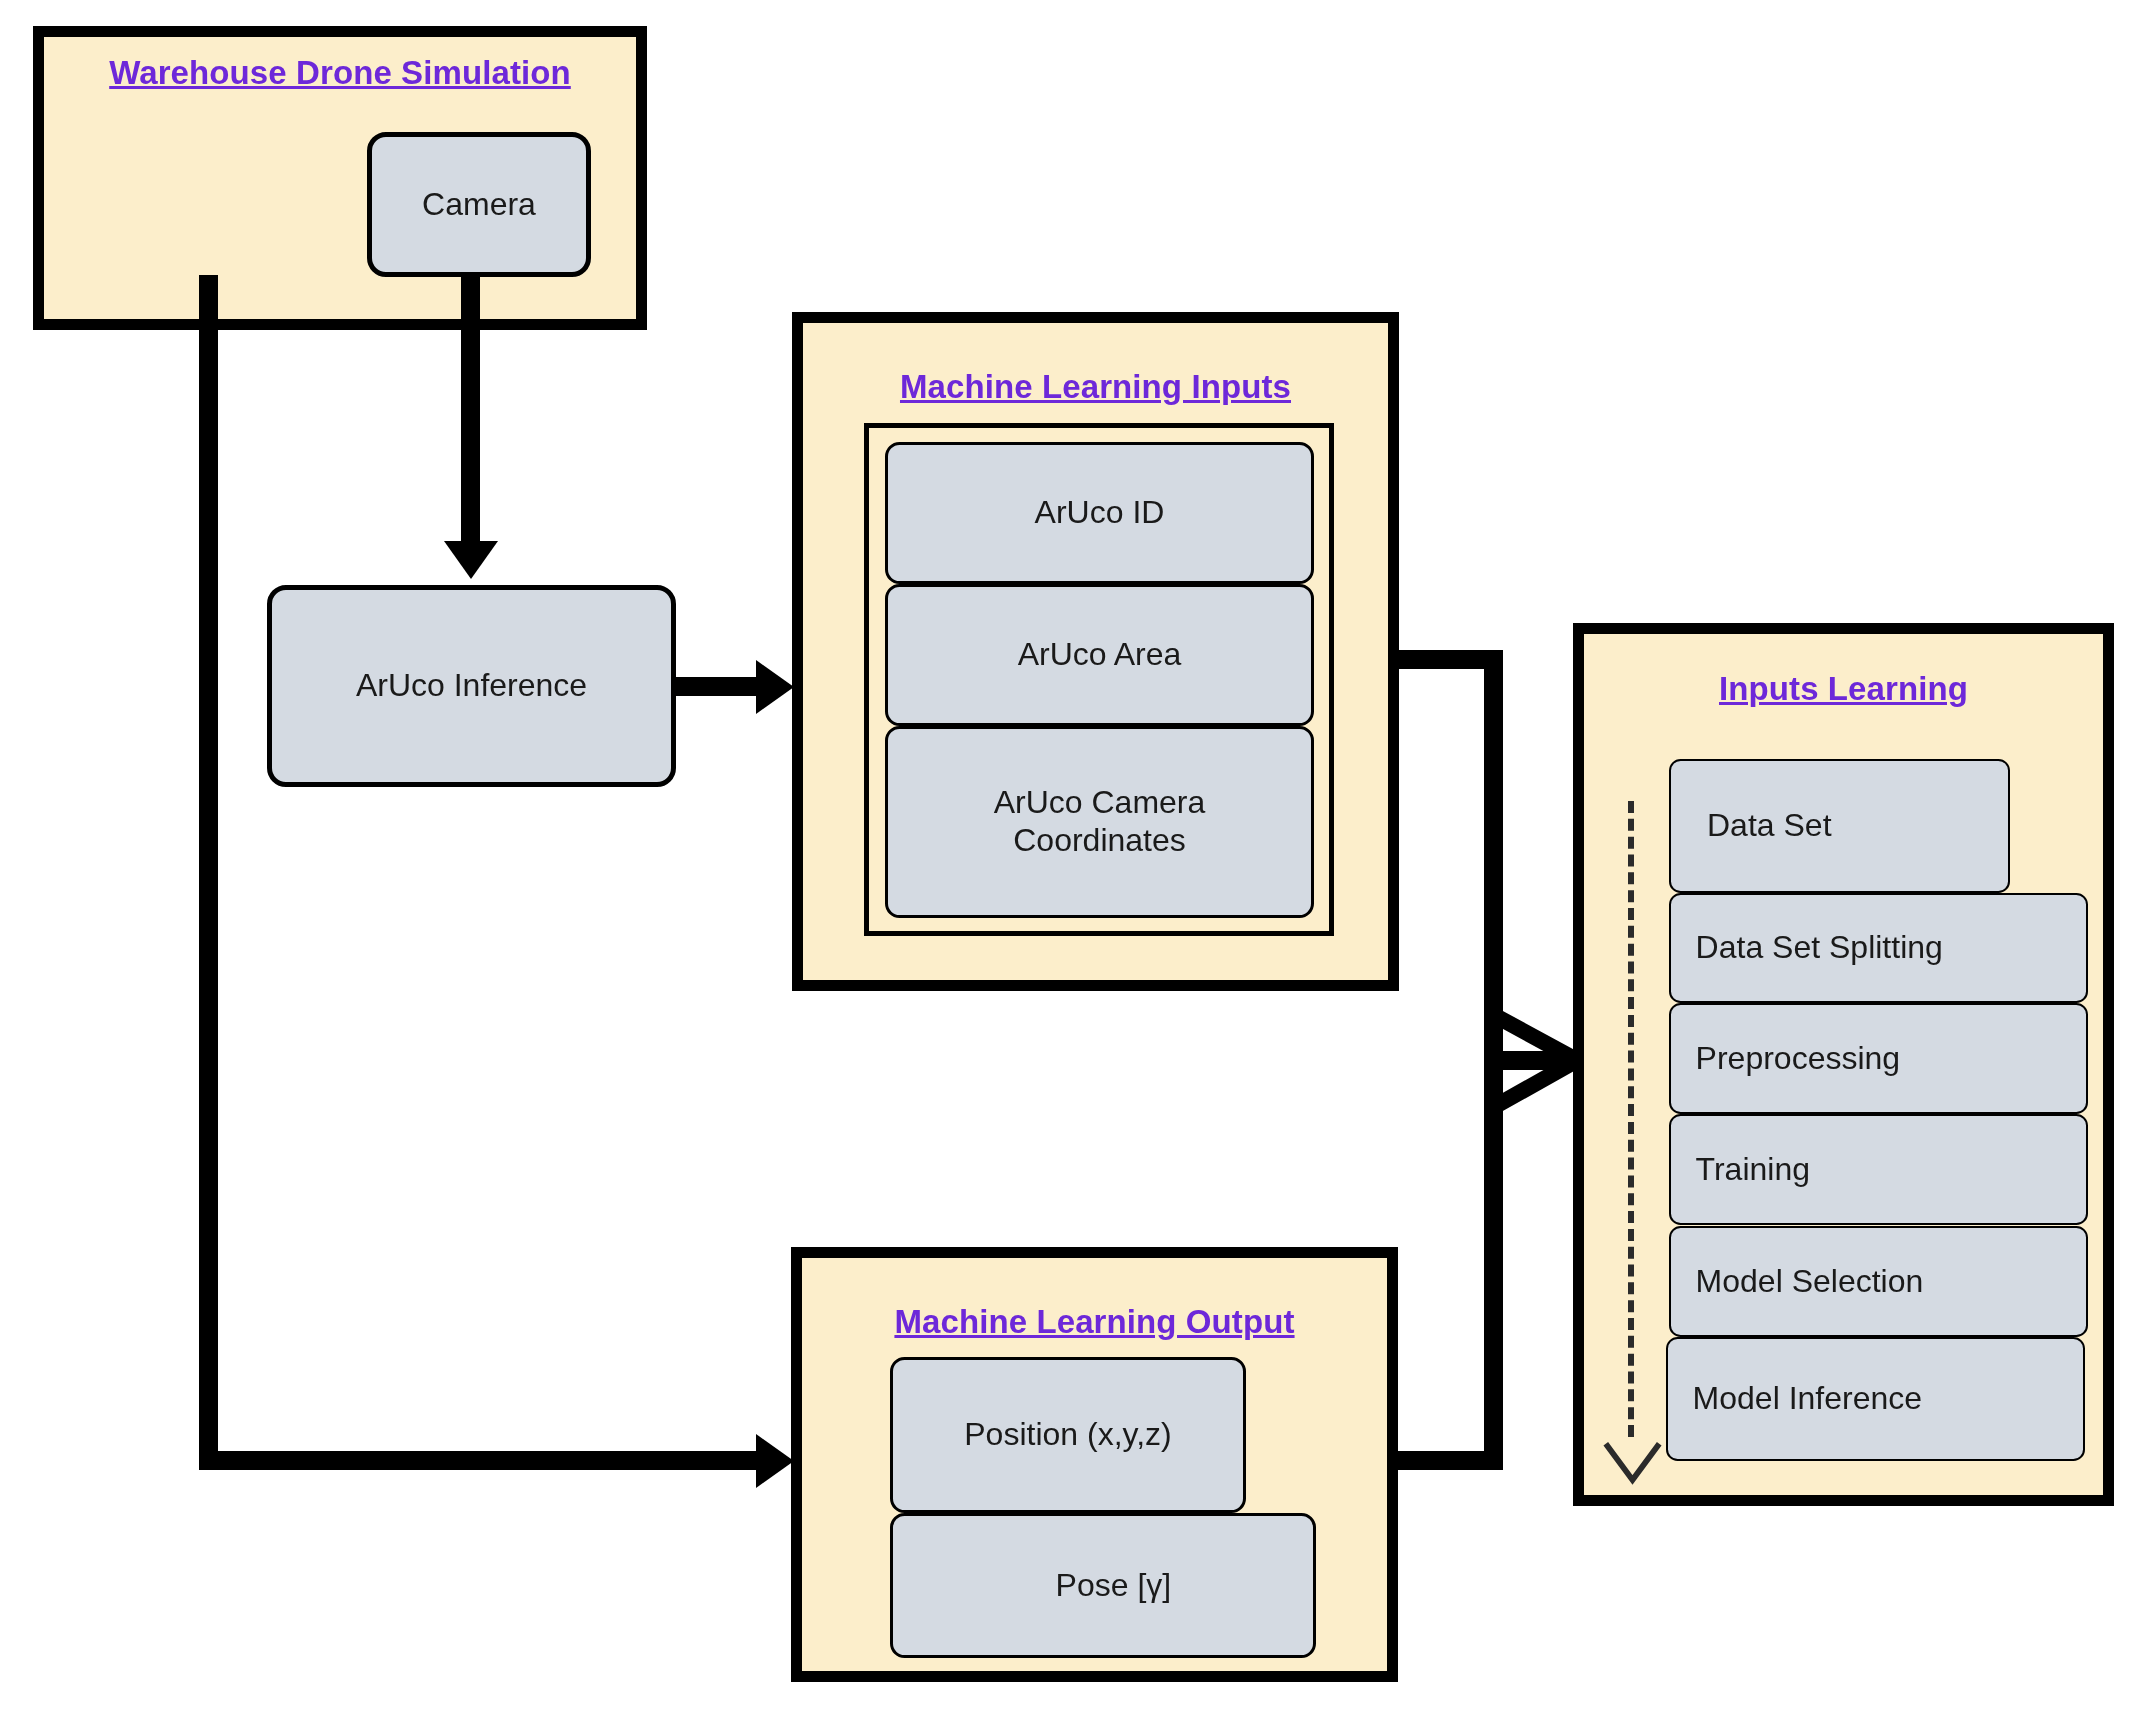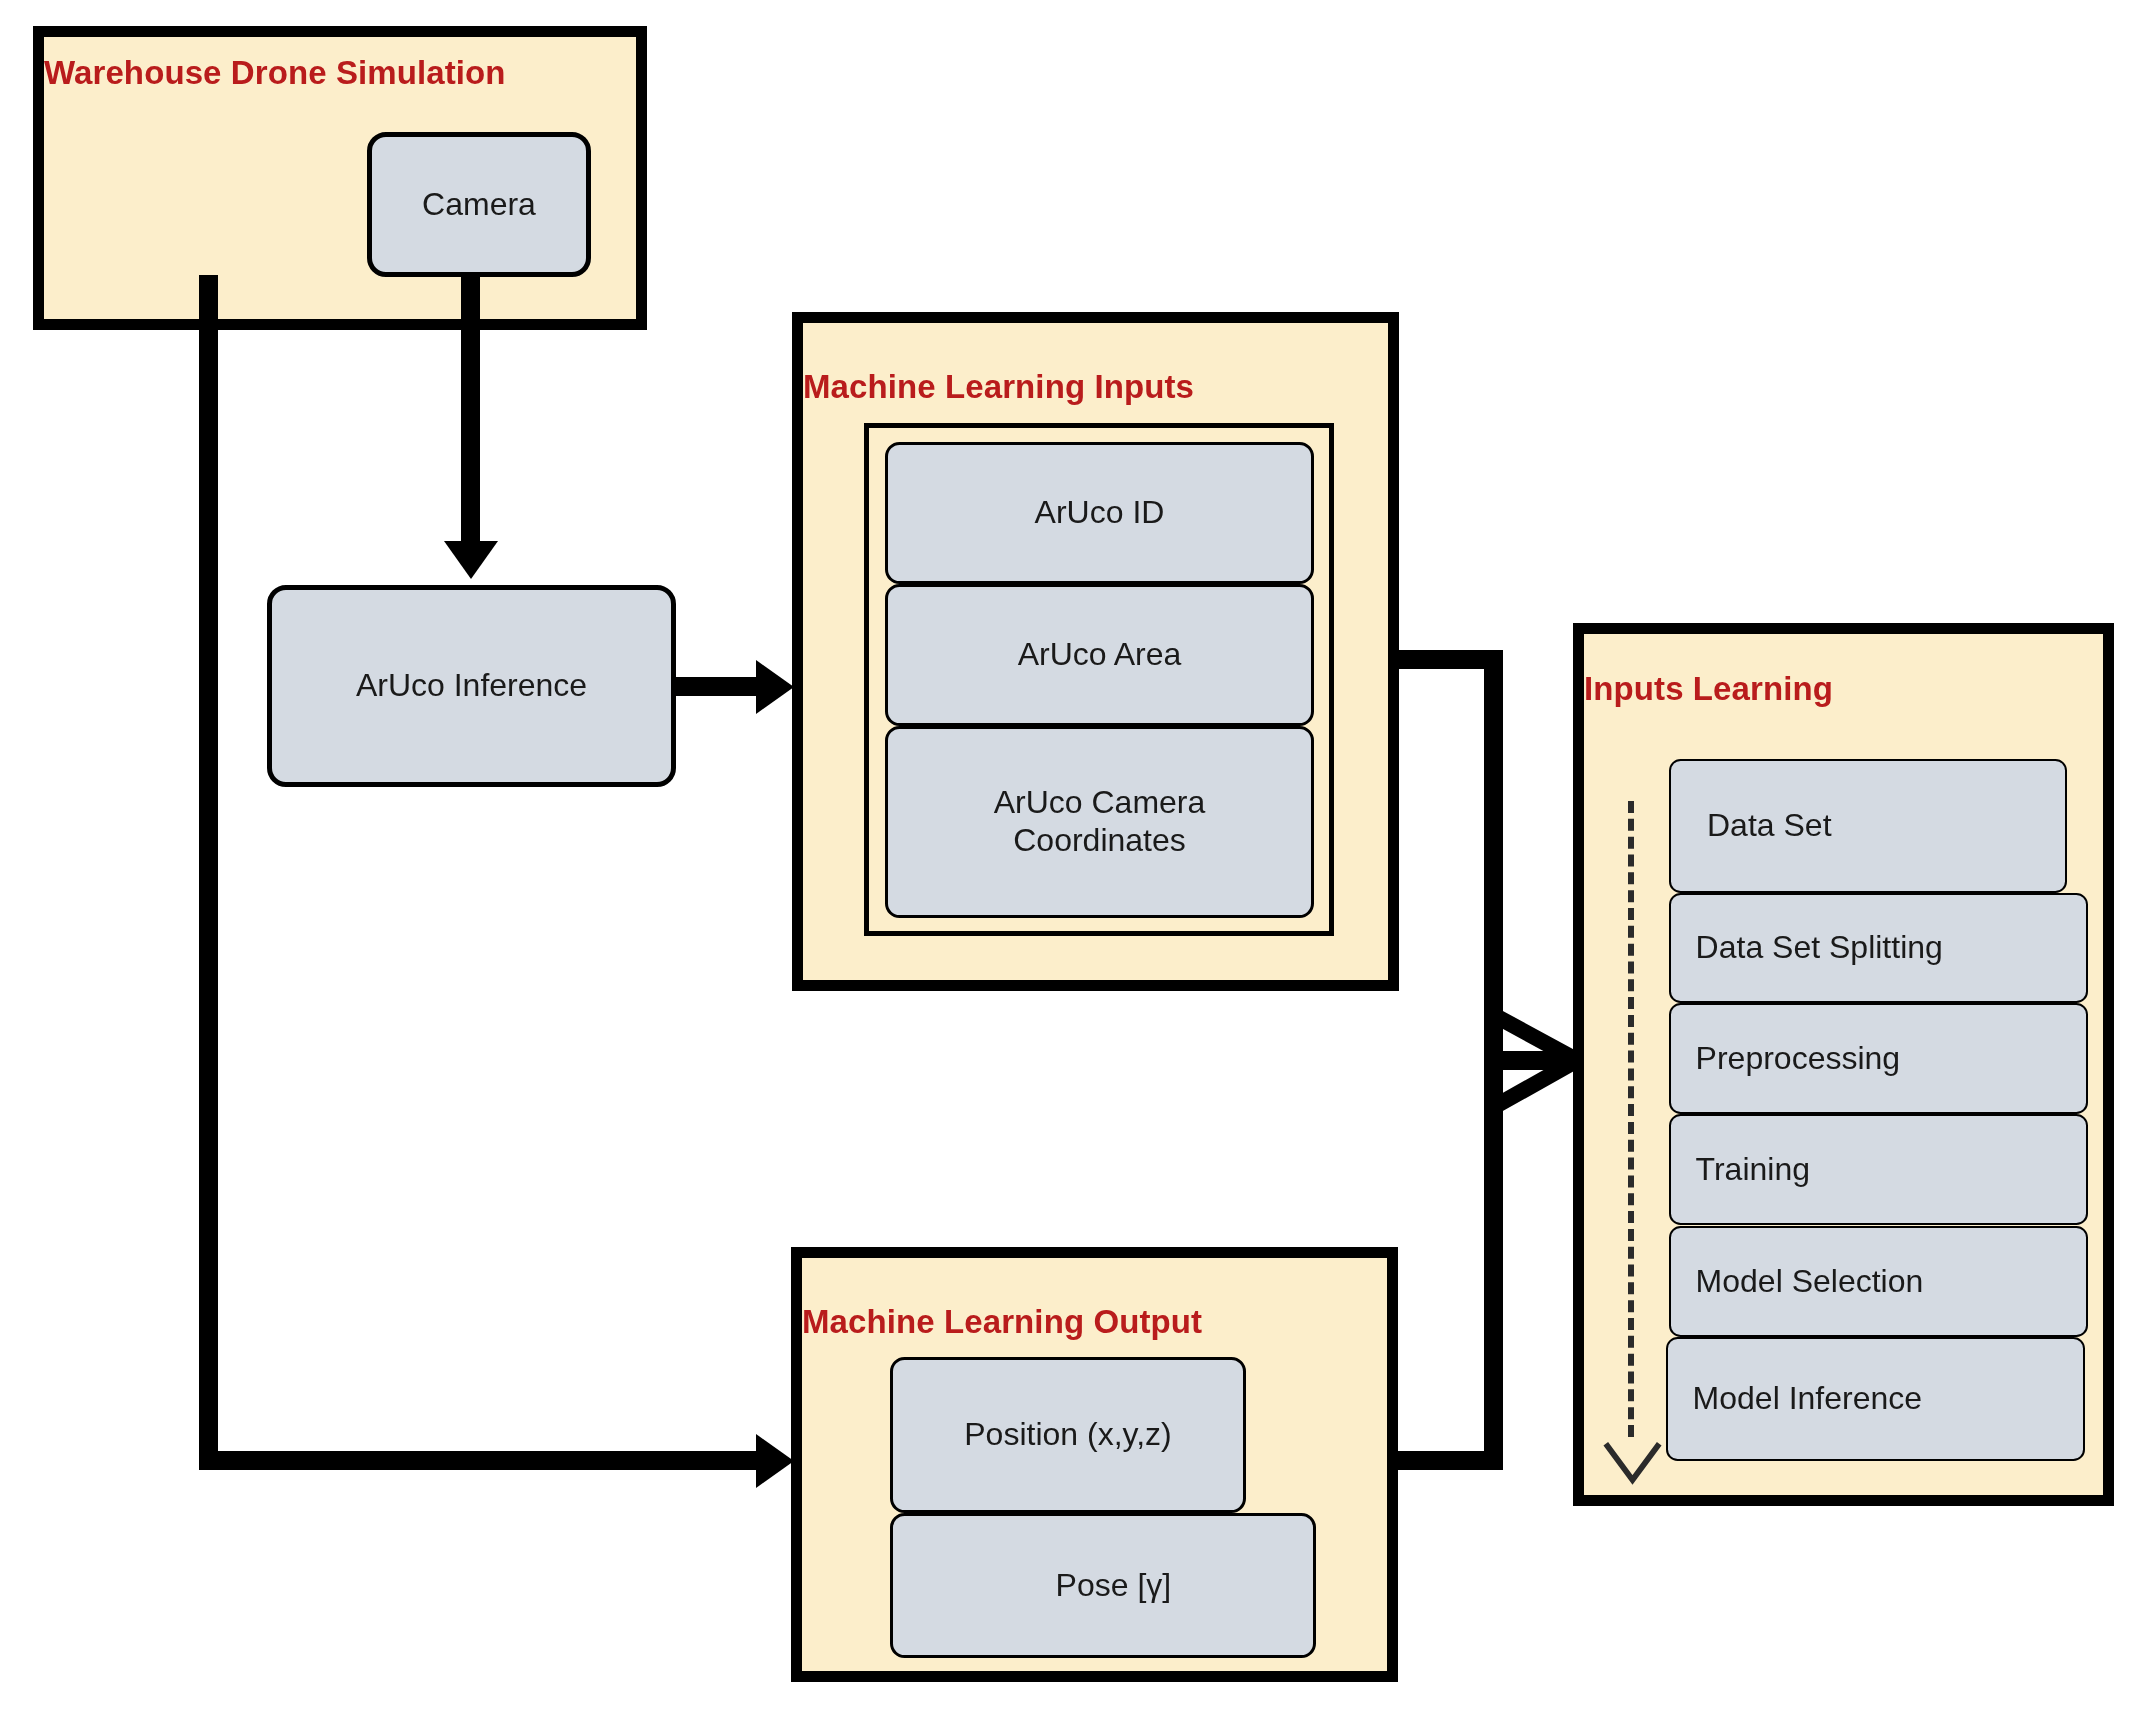--- a/index.html
+++ b/index.html
@@ -22,24 +22,25 @@
   .panel {
     position: absolute;
     background: #FCEECB;
     border: 11px solid #000000;
     box-sizing: border-box;
   }
   .panel-title {
     position: absolute;
     left: 0;
     right: 0;
-    text-align: left;
+    text-align: center;
     font-weight: bold;
-    color: #b91c1c;
+    color: #6d28d9;
     letter-spacing: 0.1px;
+    text-decoration: underline;
   }
 
   
   .node {
     position: absolute;
     background: #D4DAE2;
     border: 5px solid #000000;
     border-radius: 19px;
     box-sizing: border-box;
     display: flex;
@@ -156,21 +157,21 @@
     <div class="panel-title t-title" style="top:36px;">Inputs Learning</div>
   </div>
 
   <div class="dashed-line" style="left:1628px; top:801px; height:636px;"></div>
   <div class="dash-head" style="left:1600px; top:1425px; width:65px; height:65px;">
     <svg width="65" height="65" viewBox="0 0 90 90">
       <path d="M8 26 L45 76 L82 26" fill="none" stroke="#2b2b2b" stroke-width="8"></path>
     </svg>
   </div>
 
-  <div class="node stage t-stage" style="left:1669px; top:759px; width:398px; height:134px;padding-left:36px;">
+  <div class="node stage t-stage" style="left:1669px; top:759px; width:341px; height:134px;padding-left:36px;">
     <span>Data Set</span>
   </div>
   <div class="node stage t-stage" style="left:1669px; top:893px; width:419px; height:110px;">
     <span>Data Set Splitting</span>
   </div>
   <div class="node stage t-stage" style="left:1669px; top:1003px; width:419px; height:111px;">
     <span>Preprocessing</span>
   </div>
   <div class="node stage t-stage" style="left:1669px; top:1114px; width:419px; height:111px;">
     <span>Training</span>

